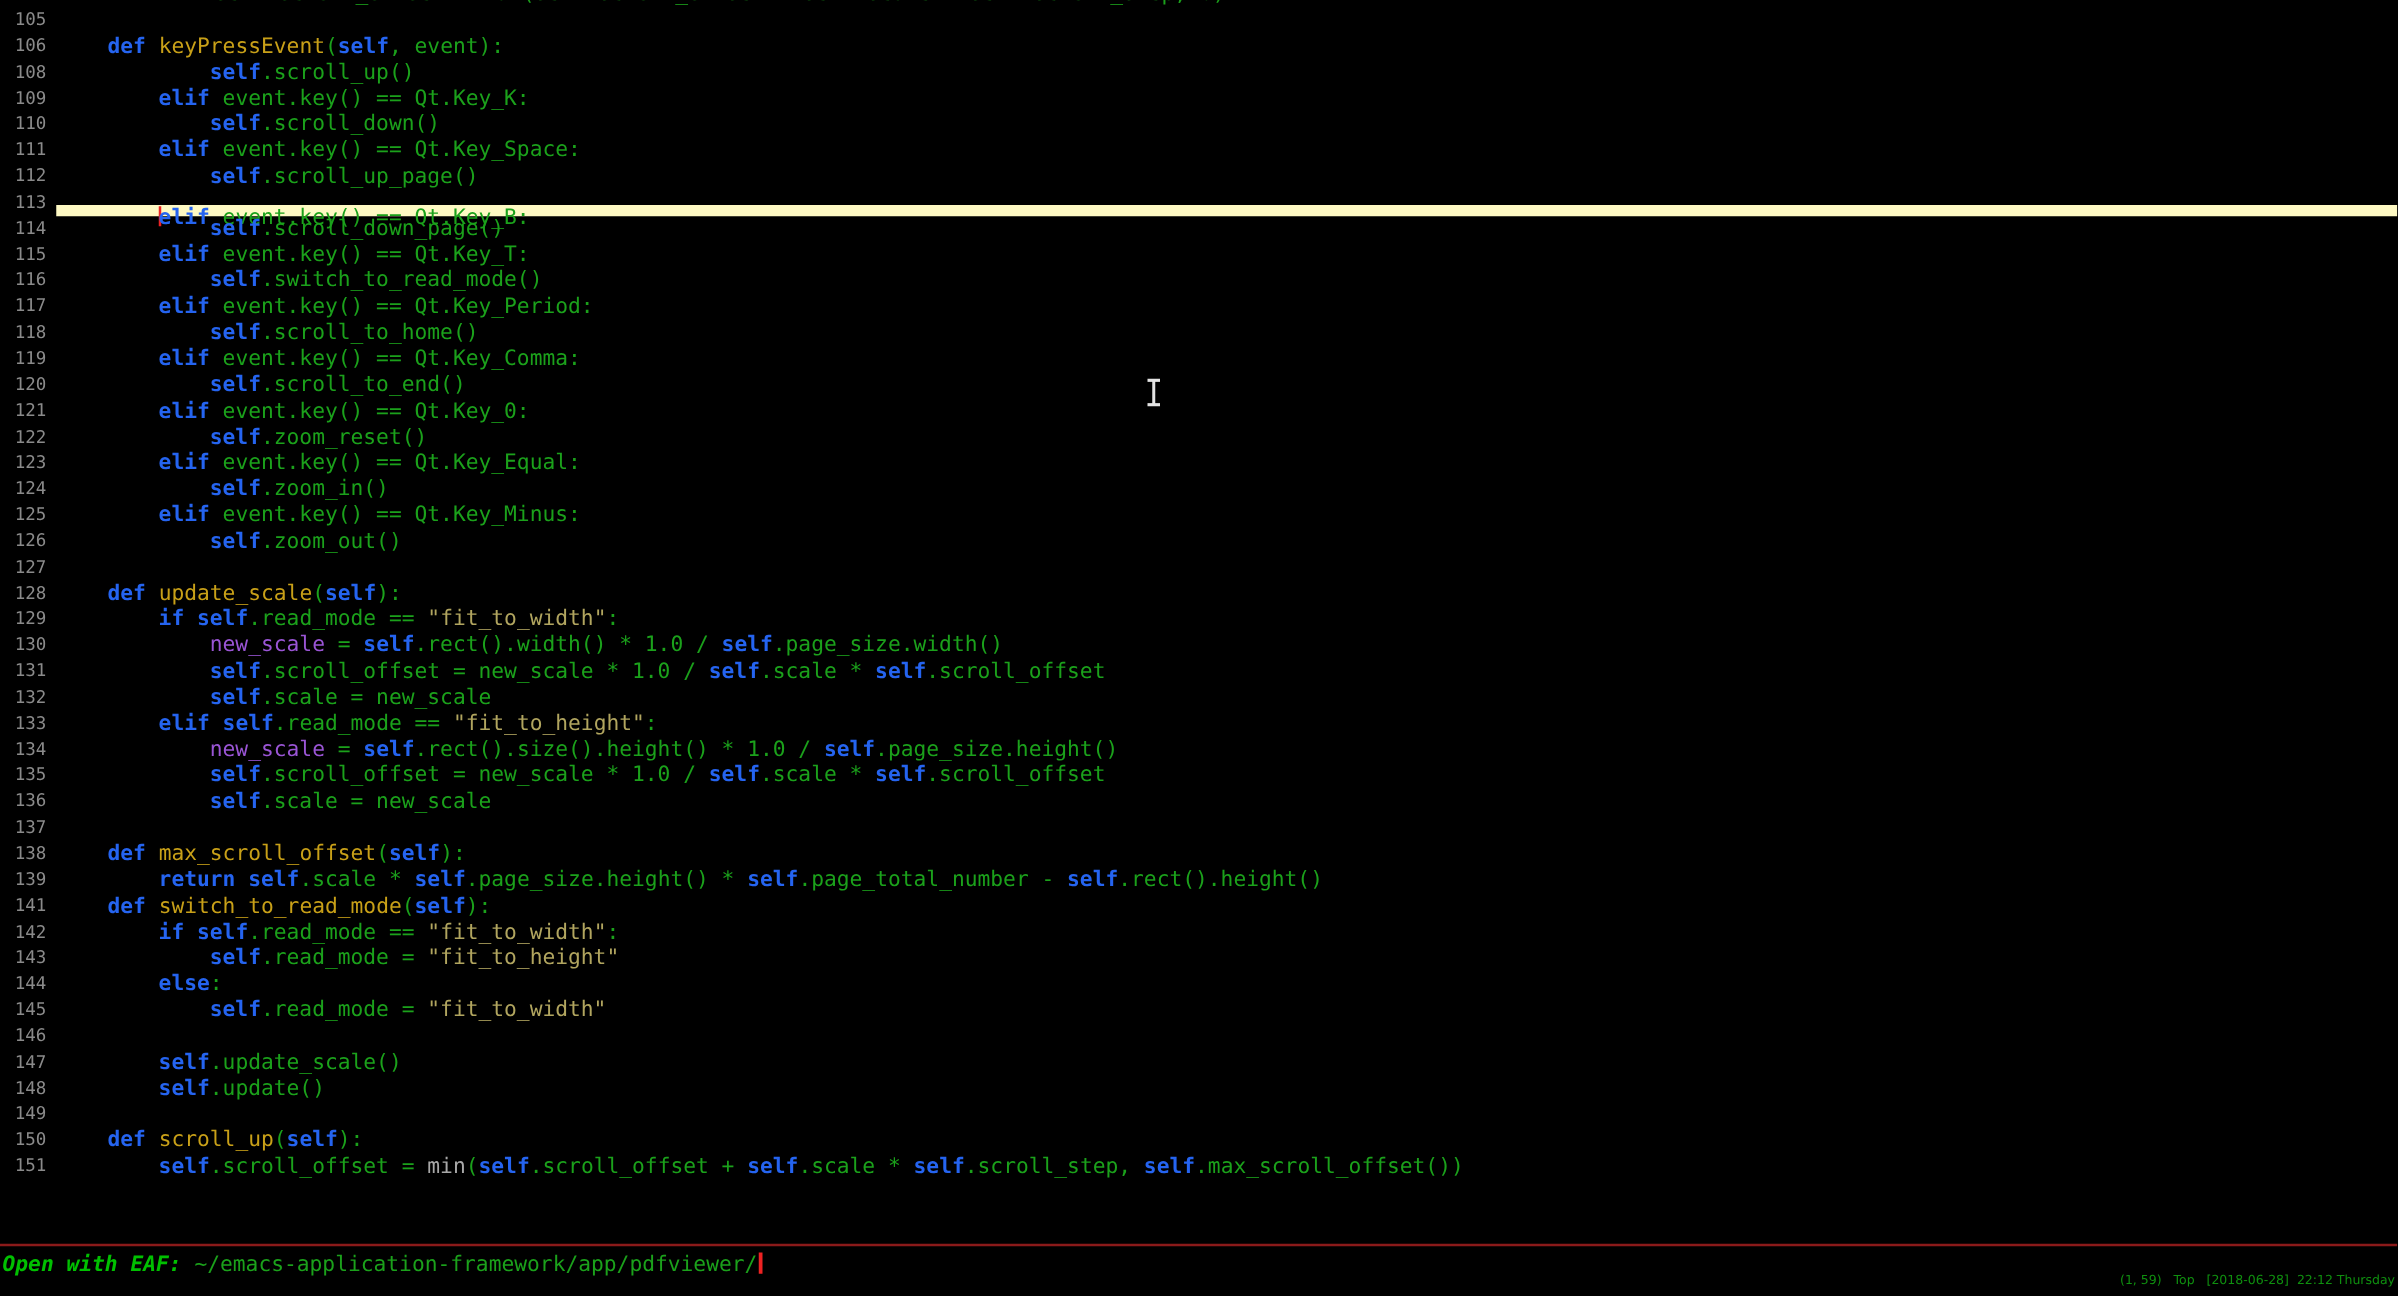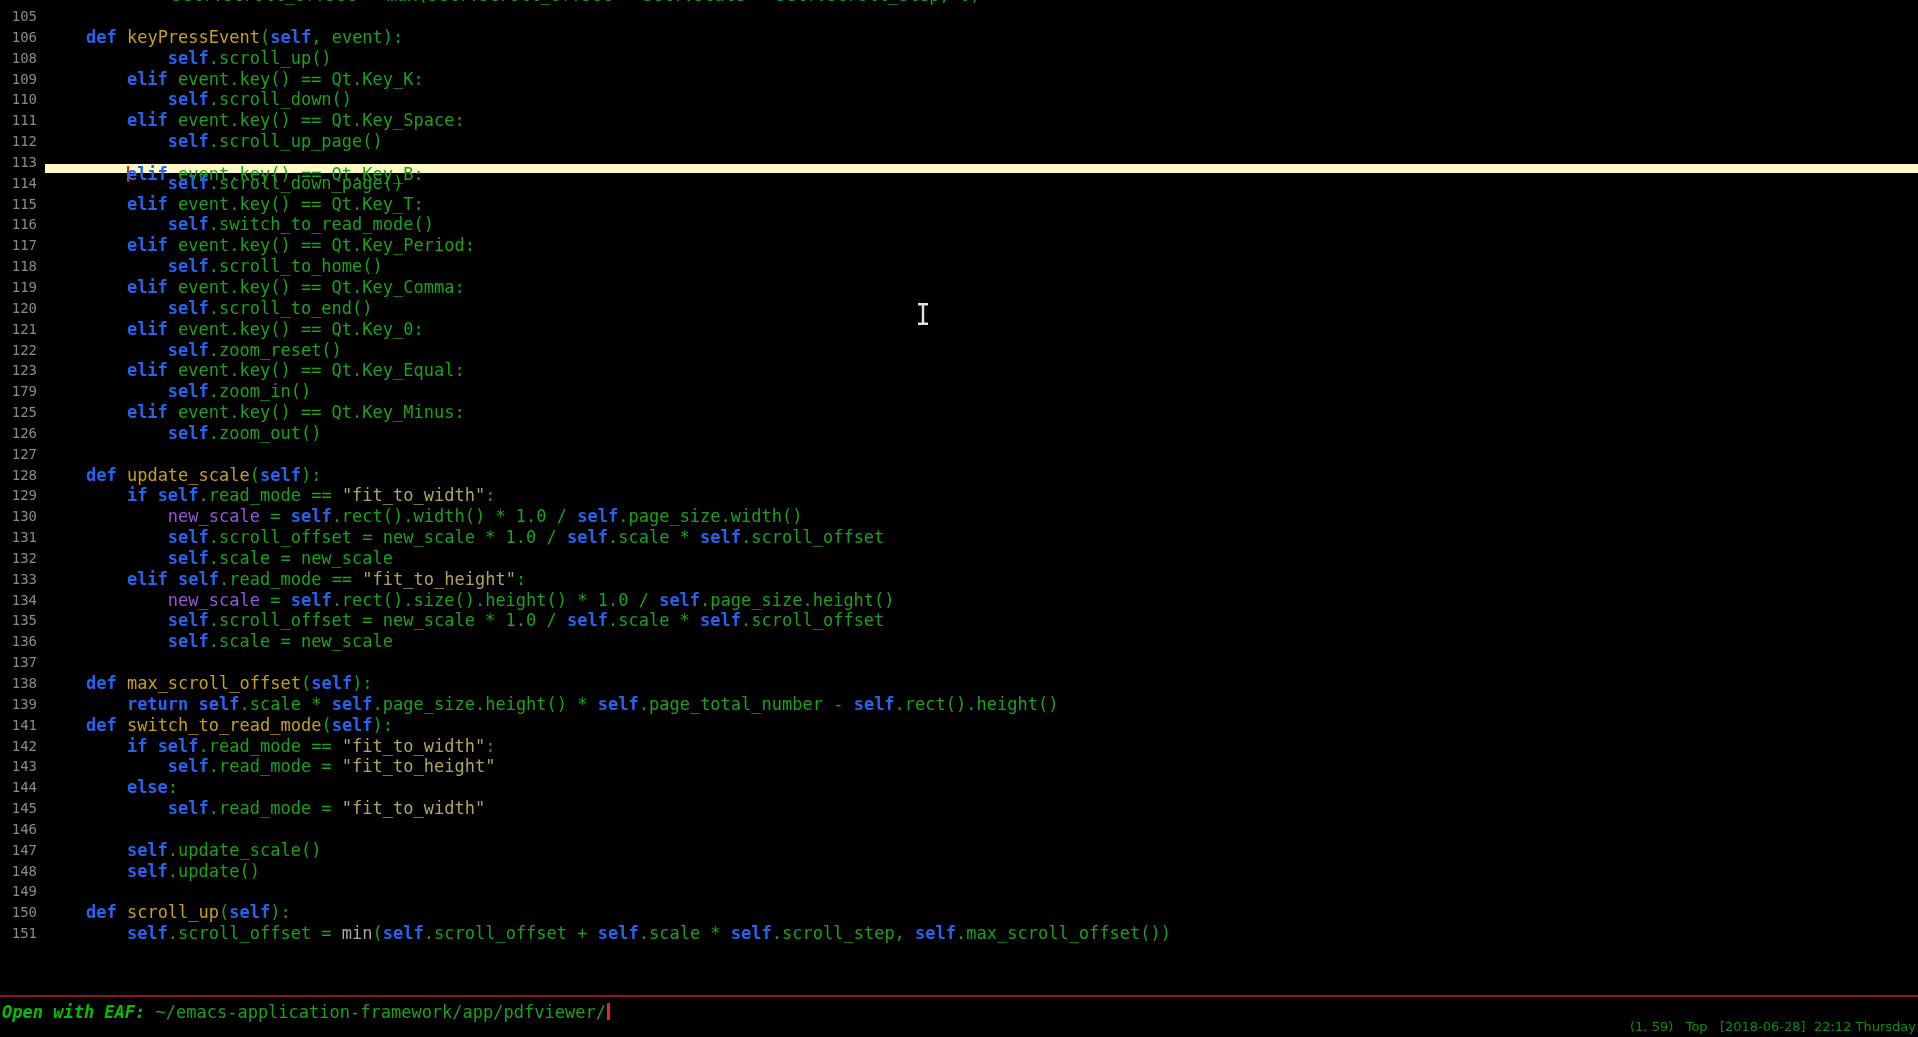--- a/index.html
+++ b/index.html
@@ -22,21 +22,21 @@
   .point-cursor{display:inline-block;width:2px;height:16px;background:#ee2222;
                 vertical-align:-2px;margin-right:-2px;}
   .mode-rule{position:absolute;left:0;right:0;top:995px;height:2px;background:#8b1a1a;}
   .minibuffer{position:absolute;left:2px;top:1001px;height:22px;line-height:22px;
               font-size:17px;white-space:pre;}
   .mb-prompt{color:#00c000;font-weight:bold;font-style:italic;}
   .mb-value{color:#1ba11b;}
   .mb-cursor{display:inline-block;width:3px;height:17px;background:#ee2222;
              vertical-align:-2px;margin-left:1px;}
   .tray{position:absolute;right:2px;top:1019px;font-family:"DejaVu Sans", sans-serif;
-        font-size:13px;color:#0f8f0f;white-space:pre;}
+        font-size:10px;color:#0f8f0f;white-space:pre;}
   .ibeam{position:absolute;left:916px;top:302px;}
 </style>
 </head>
 <body>
 
 <div class="screen">
 
   <div class="code-area">
     <div class="sliver">
       <div class="inner">            self.scroll_offset = max(self.scroll_offset - self.scale * self.scroll_step, 0)</div>
@@ -108,21 +108,21 @@
         </div>
         <div class="line">
           <span class="gutter">122</span>
           <span class="code"><span class="seg-t">            </span><span class="seg-k">self</span><span class="seg-t">.zoom_reset()</span></span>
         </div>
         <div class="line">
           <span class="gutter">123</span>
           <span class="code"><span class="seg-t">        </span><span class="seg-k">elif</span><span class="seg-t"> event.key() == Qt.Key_Equal:</span></span>
         </div>
         <div class="line">
-          <span class="gutter">179</span>
+          <span class="gutter">124</span>
           <span class="code"><span class="seg-t">            </span><span class="seg-k">self</span><span class="seg-t">.zoom_in()</span></span>
         </div>
         <div class="line">
           <span class="gutter">125</span>
           <span class="code"><span class="seg-t">        </span><span class="seg-k">elif</span><span class="seg-t"> event.key() == Qt.Key_Minus:</span></span>
         </div>
         <div class="line">
           <span class="gutter">126</span>
           <span class="code"><span class="seg-t">            </span><span class="seg-k">self</span><span class="seg-t">.zoom_out()</span></span>
         </div>

